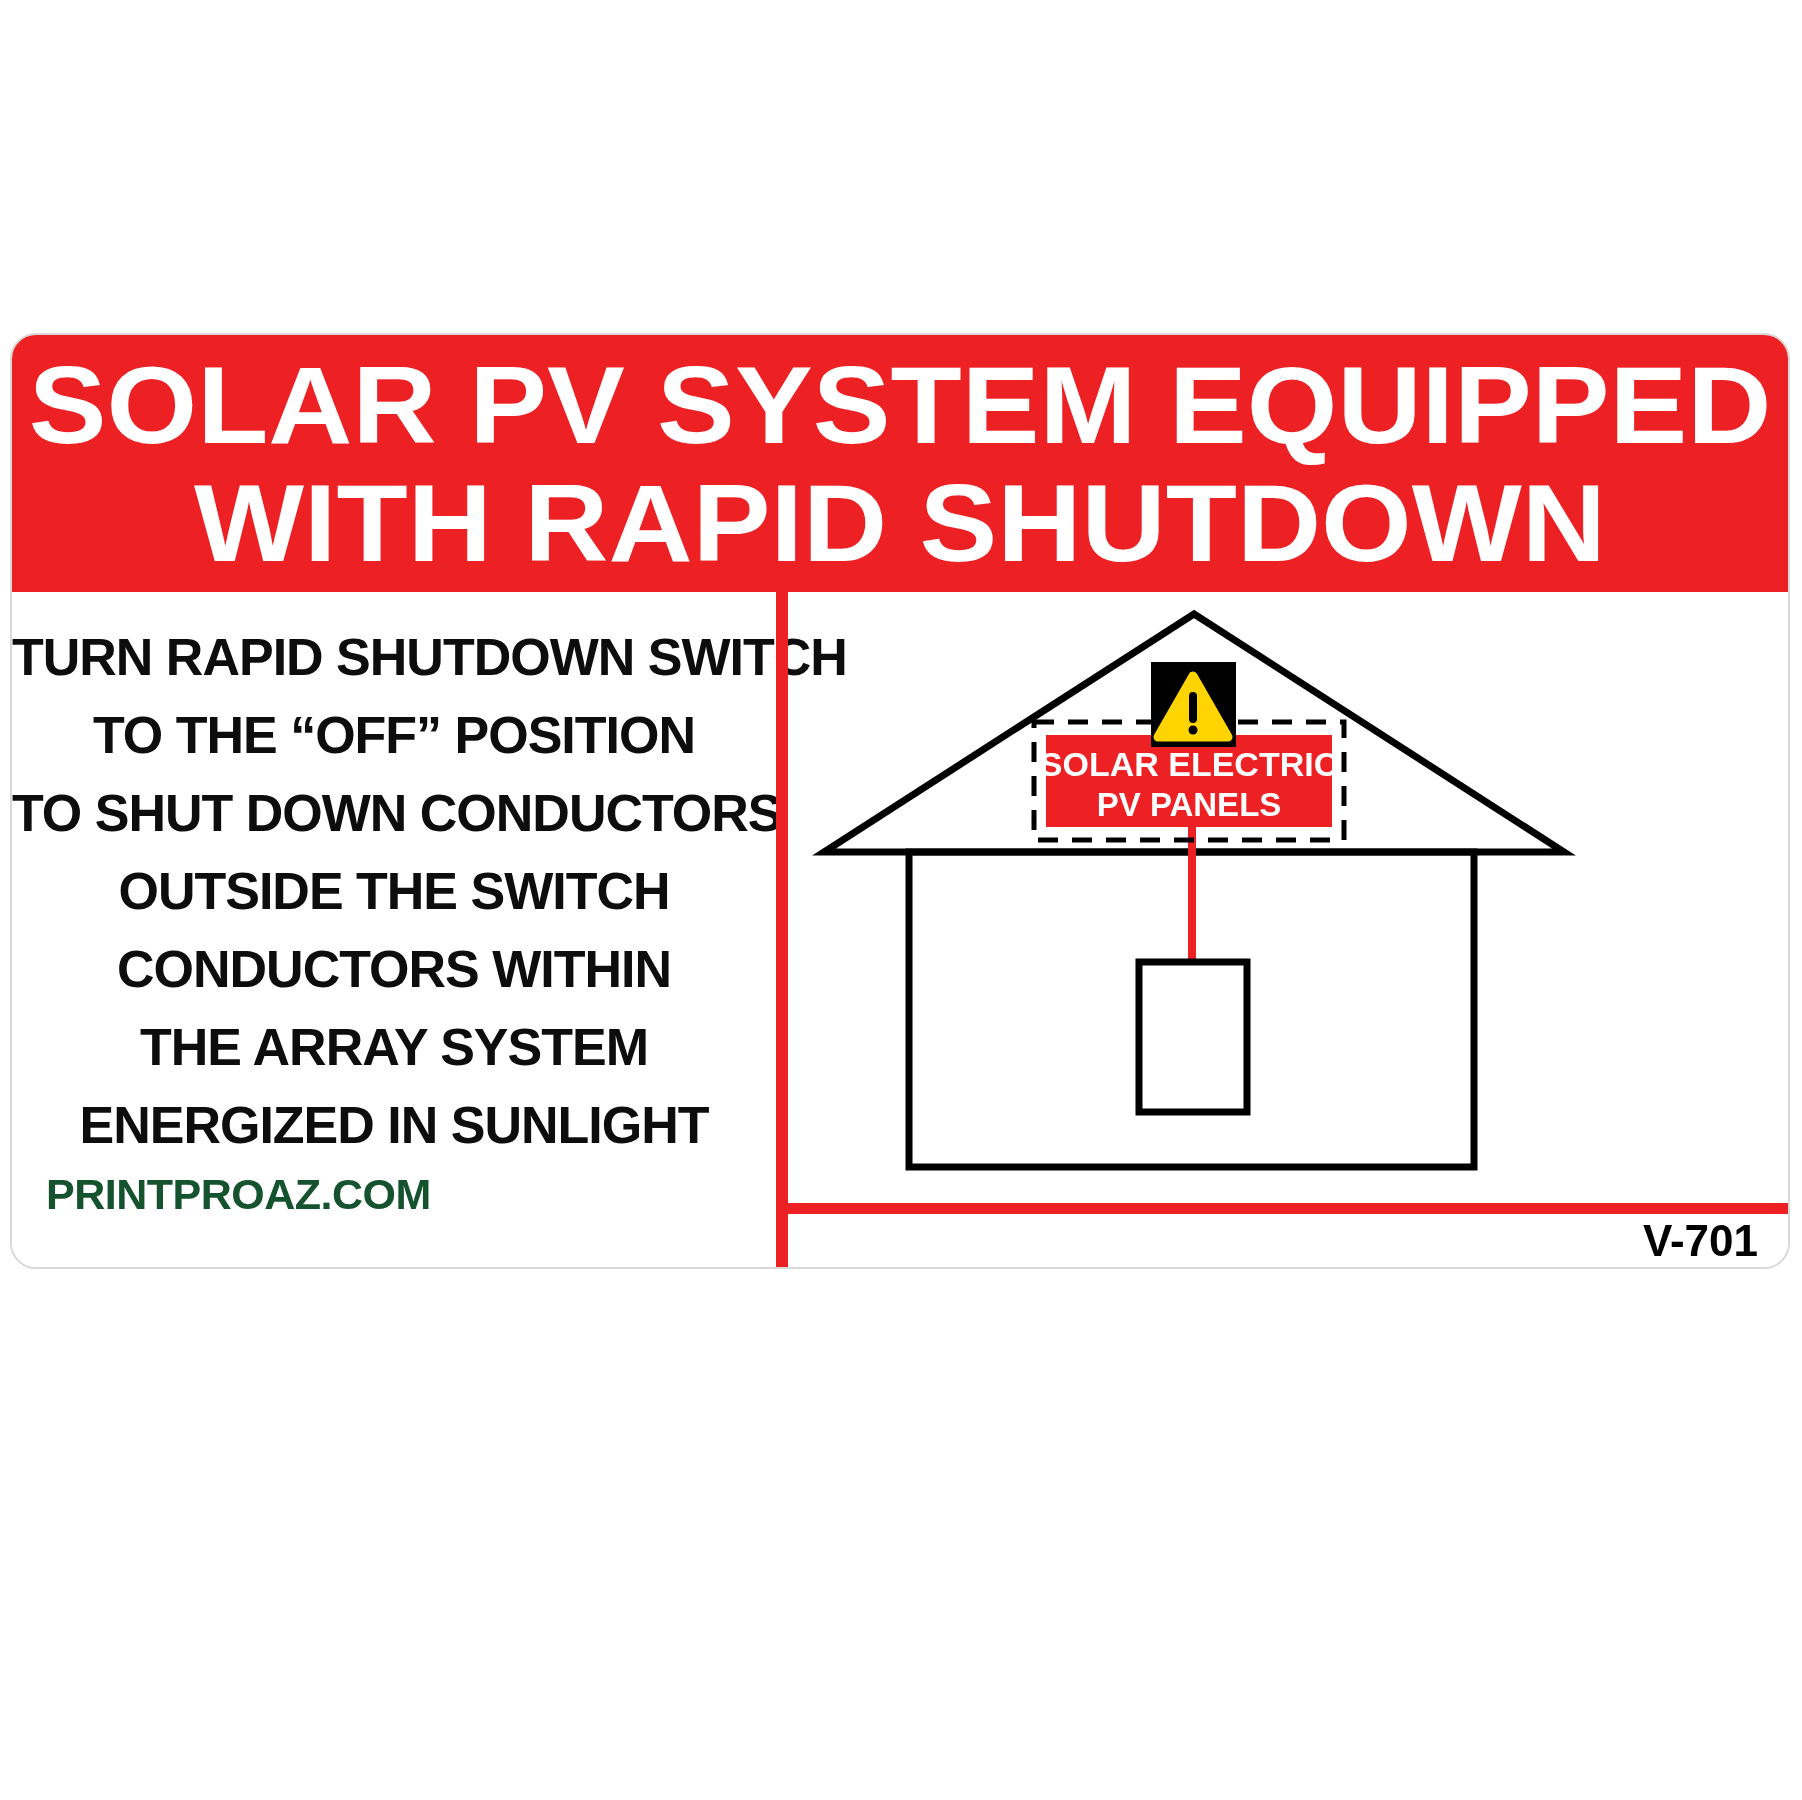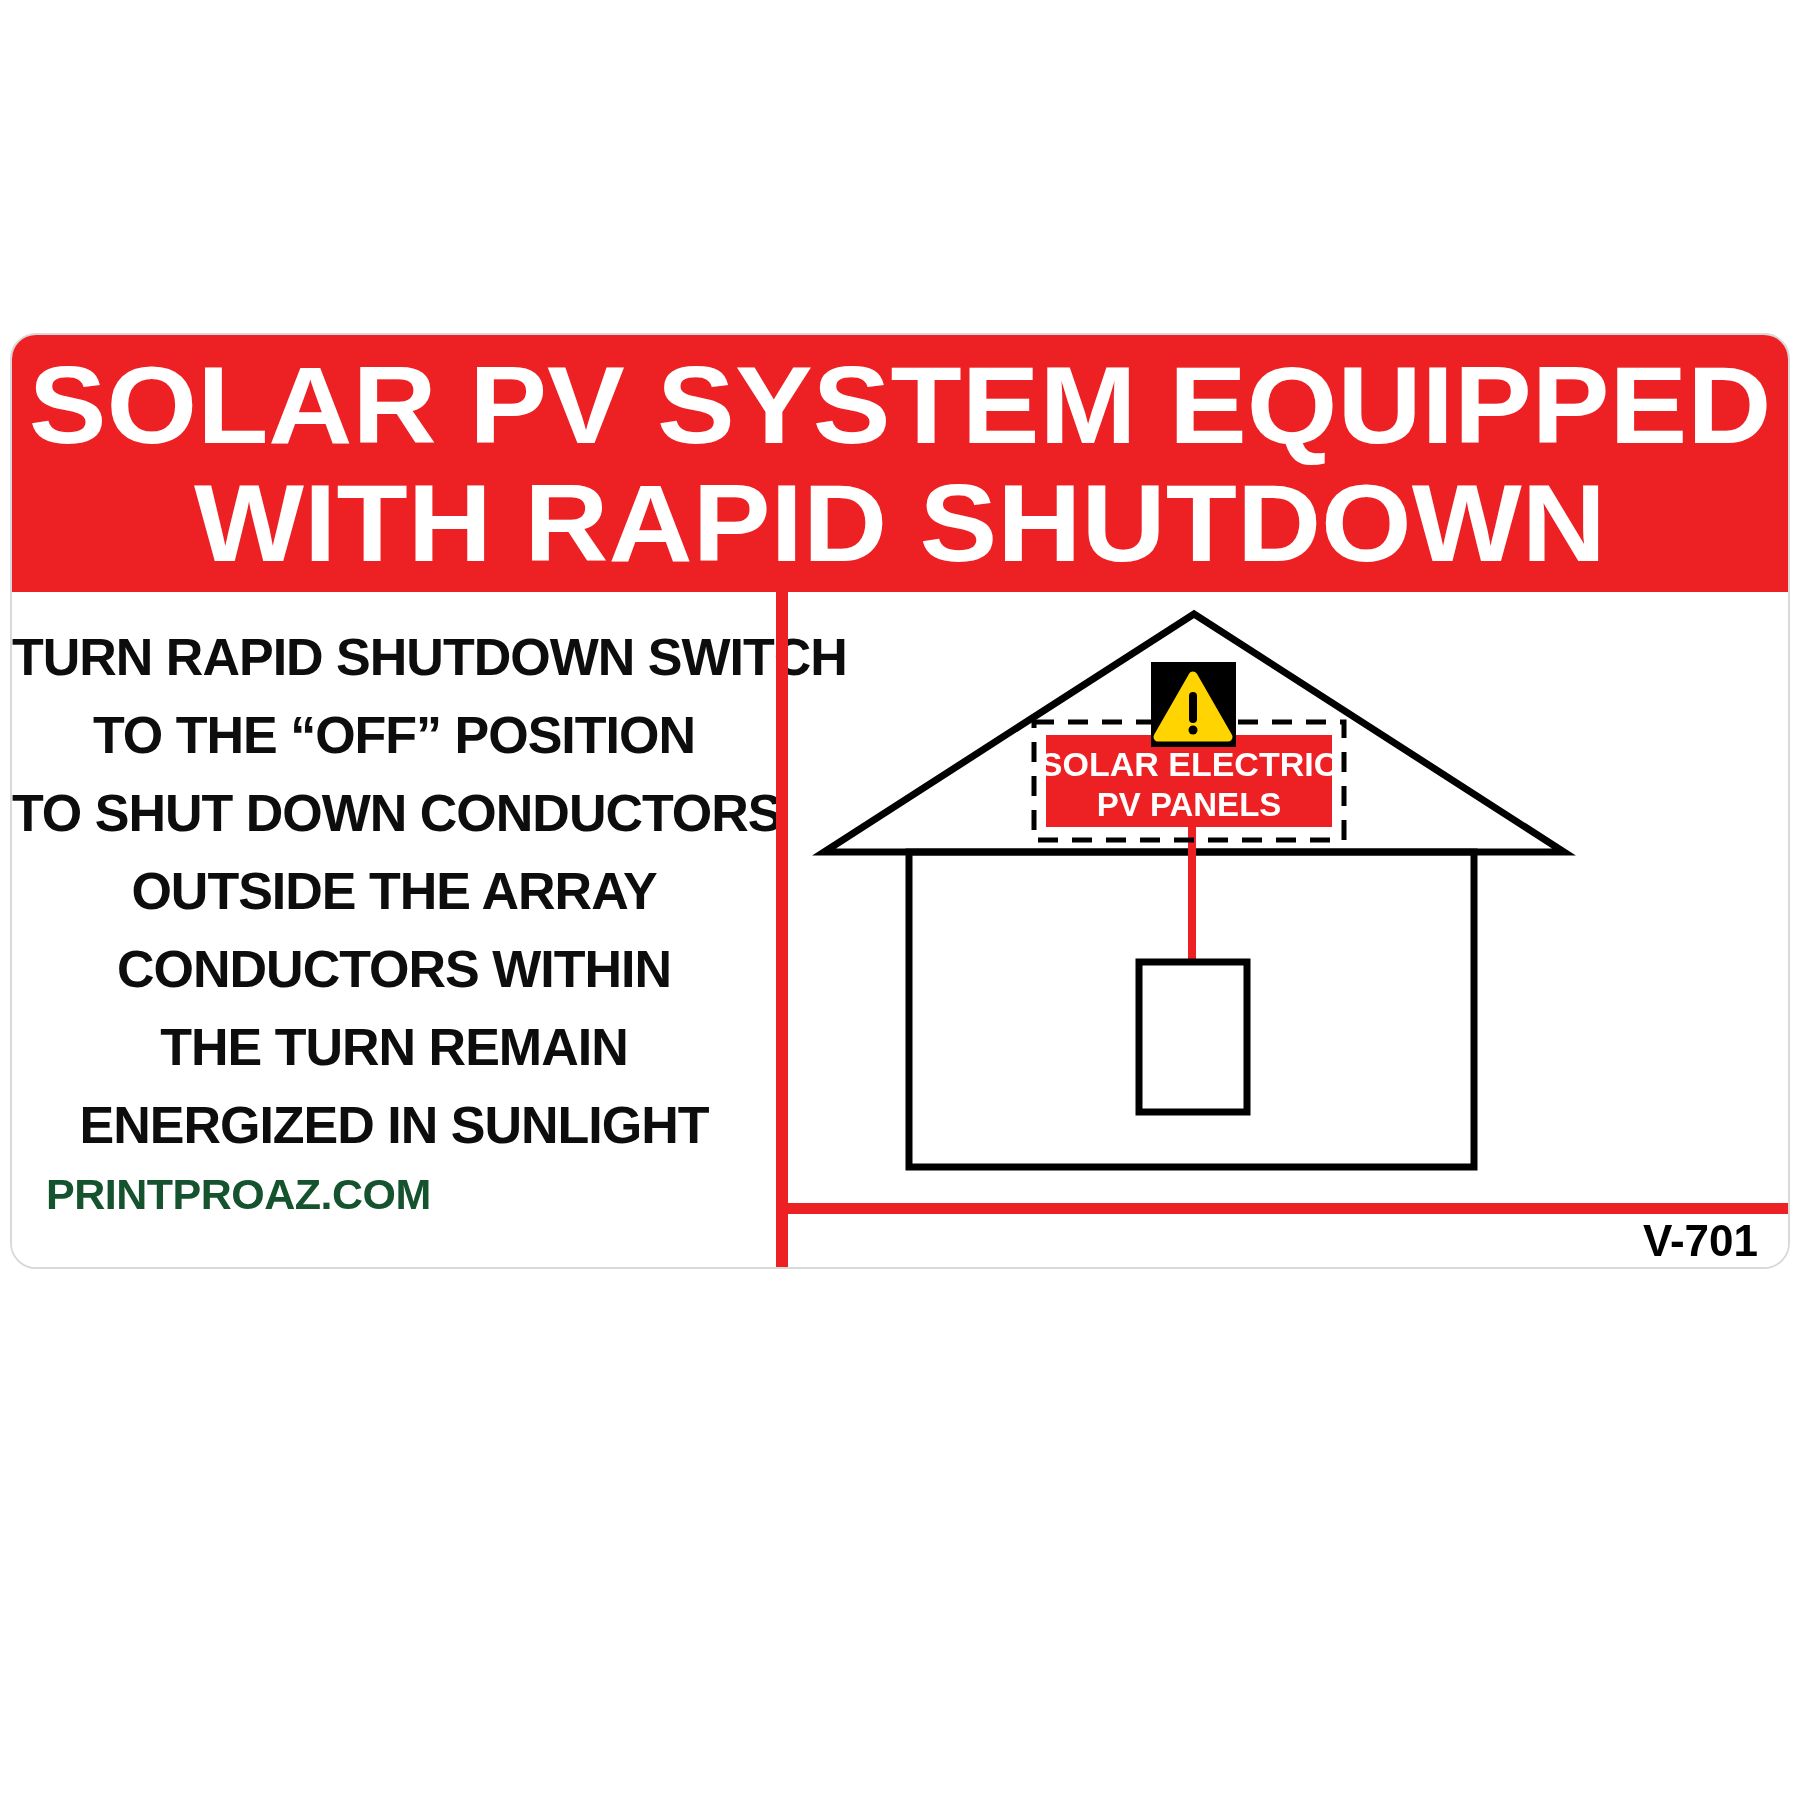--- a/index.html
+++ b/index.html
@@ -34,23 +34,23 @@
       <div class="hline">WITH RAPID SHUTDOWN</div>
     </div>
 
     <div class="body">
 
       <div class="left-col">
         <div class="instructions">
           <div>TURN RAPID SHUTDOWN SWITCH</div>
           <div>TO THE “OFF” POSITION</div>
           <div>TO SHUT DOWN CONDUCTORS</div>
-          <div>OUTSIDE THE ARRAY</div>
+          <div>OUTSIDE THE SWITCH</div>
           <div>CONDUCTORS WITHIN</div>
-          <div>THE TURN REMAIN</div>
+          <div>THE ARRAY SYSTEM</div>
           <div>ENERGIZED IN SUNLIGHT</div>
         </div>
         <div class="brand">PRINTPROAZ.COM</div>
       </div>
 
       <div class="divider"></div>
 
       <div class="right-col">
         <svg class="diagram-svg" width="1000" height="613" viewBox="0 0 1000 613" font-family="Liberation Sans, sans-serif" font-weight="bold">
 

